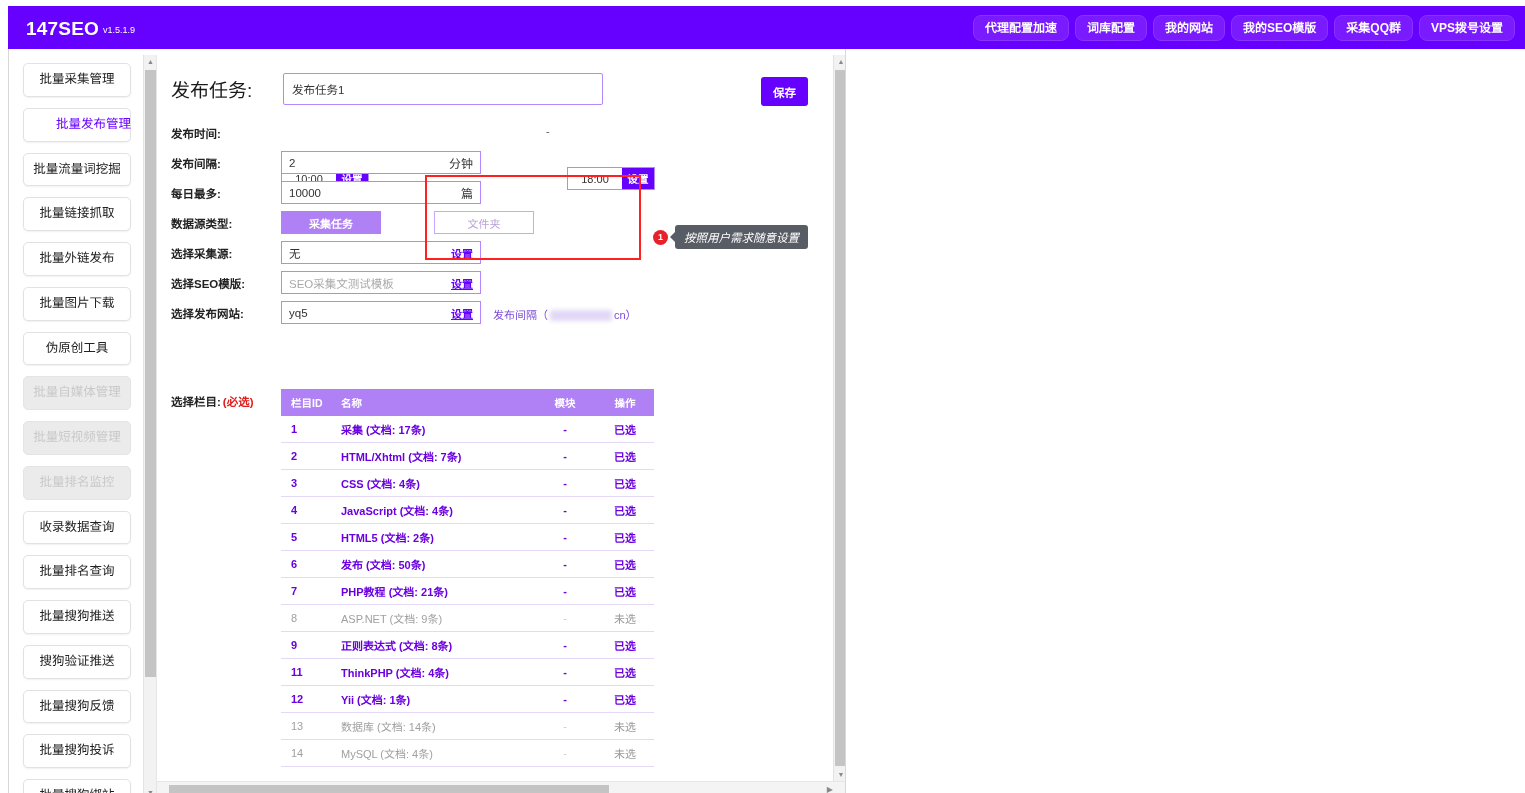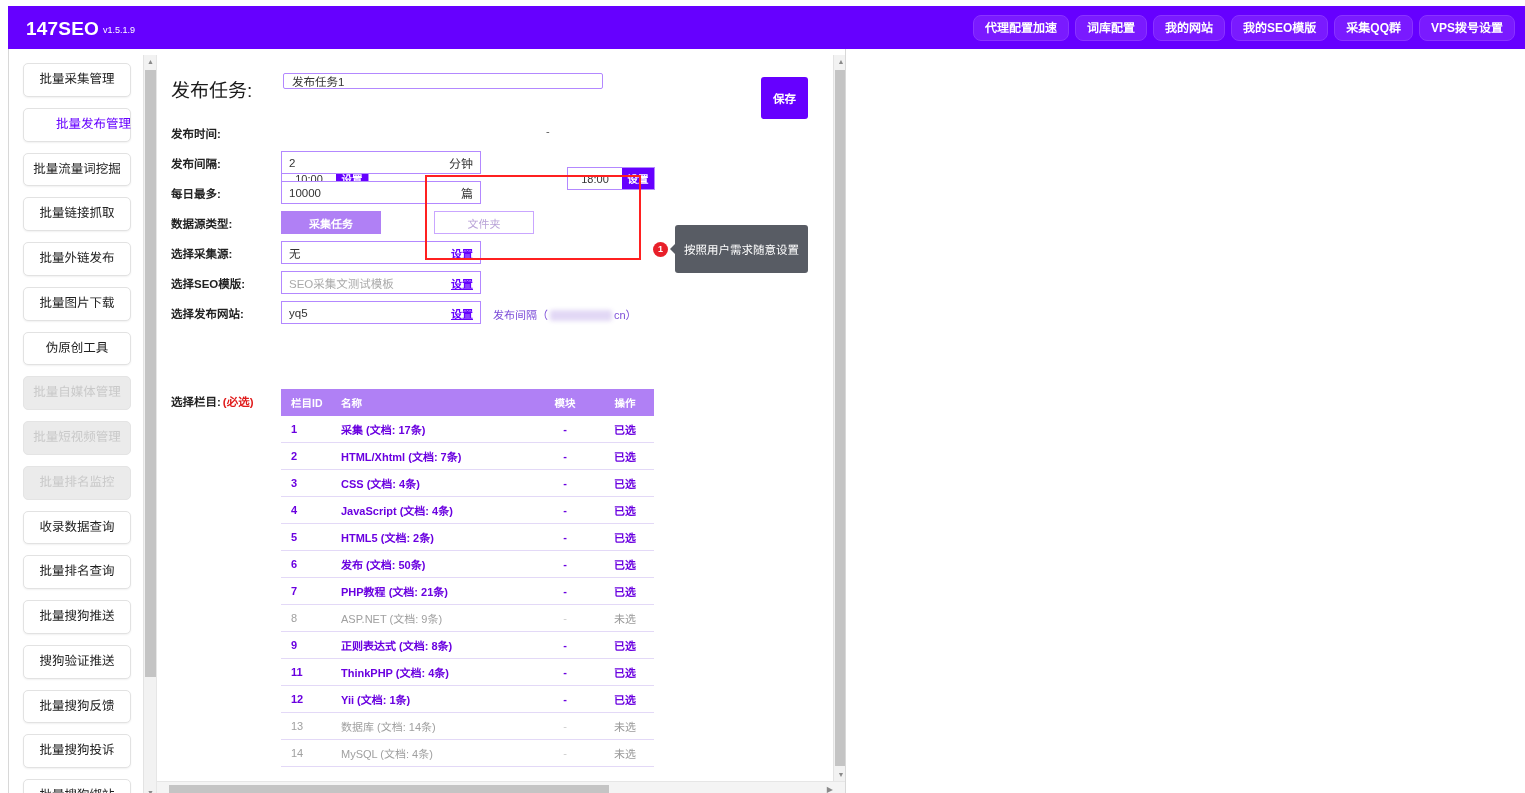--- a/index.html
+++ b/index.html
@@ -216,34 +216,34 @@
     position: absolute;
     left: 0; top: 6px;
     font-size: 19px;
     color: #1a1a1a;
     font-weight: normal;
     white-space: nowrap;
   }
   .title-input {
     position: absolute;
     left: 112px; top: 4px;
-    width: 320px; height: 16px;
+    width: 320px; height: 32px;
     border: 1px solid #b388ff;
     border-radius: 2px;
     background: #ffffff;
     padding: 0 8px;
     font-size: 11.5px;
     color: #333333;
     font-family: inherit;
     outline: none;
   }
   .save-btn {
     position: absolute;
     left: 590px; top: 8px;
-    width: 47px; height: 42px;
+    width: 47px; height: 29px;
     background: #6600ff;
     color: #ffffff;
     border: none;
     border-radius: 3px;
     font-size: 11.5px;
     font-weight: bold;
     font-family: inherit;
     cursor: pointer;
   }
 
@@ -390,23 +390,24 @@
     font-size: 9px;
     font-weight: bold;
     display: flex; align-items: center; justify-content: center;
   }
   .callout .tip {
     position: relative;
     margin-left: 7px;
     background: #585c64;
     color: #ffffff;
     font-size: 11.5px;
-    padding: 16px 9px;
+    padding: 4px 9px;
     border-radius: 3px;
     white-space: nowrap;
+    font-style: italic;
   }
   .callout .tip::before {
     content: "";
     position: absolute;
     left: -5px; top: 50%;
     transform: translateY(-50%);
     border-top: 5px solid transparent;
     border-bottom: 5px solid transparent;
     border-right: 5px solid #585c64;
   }

